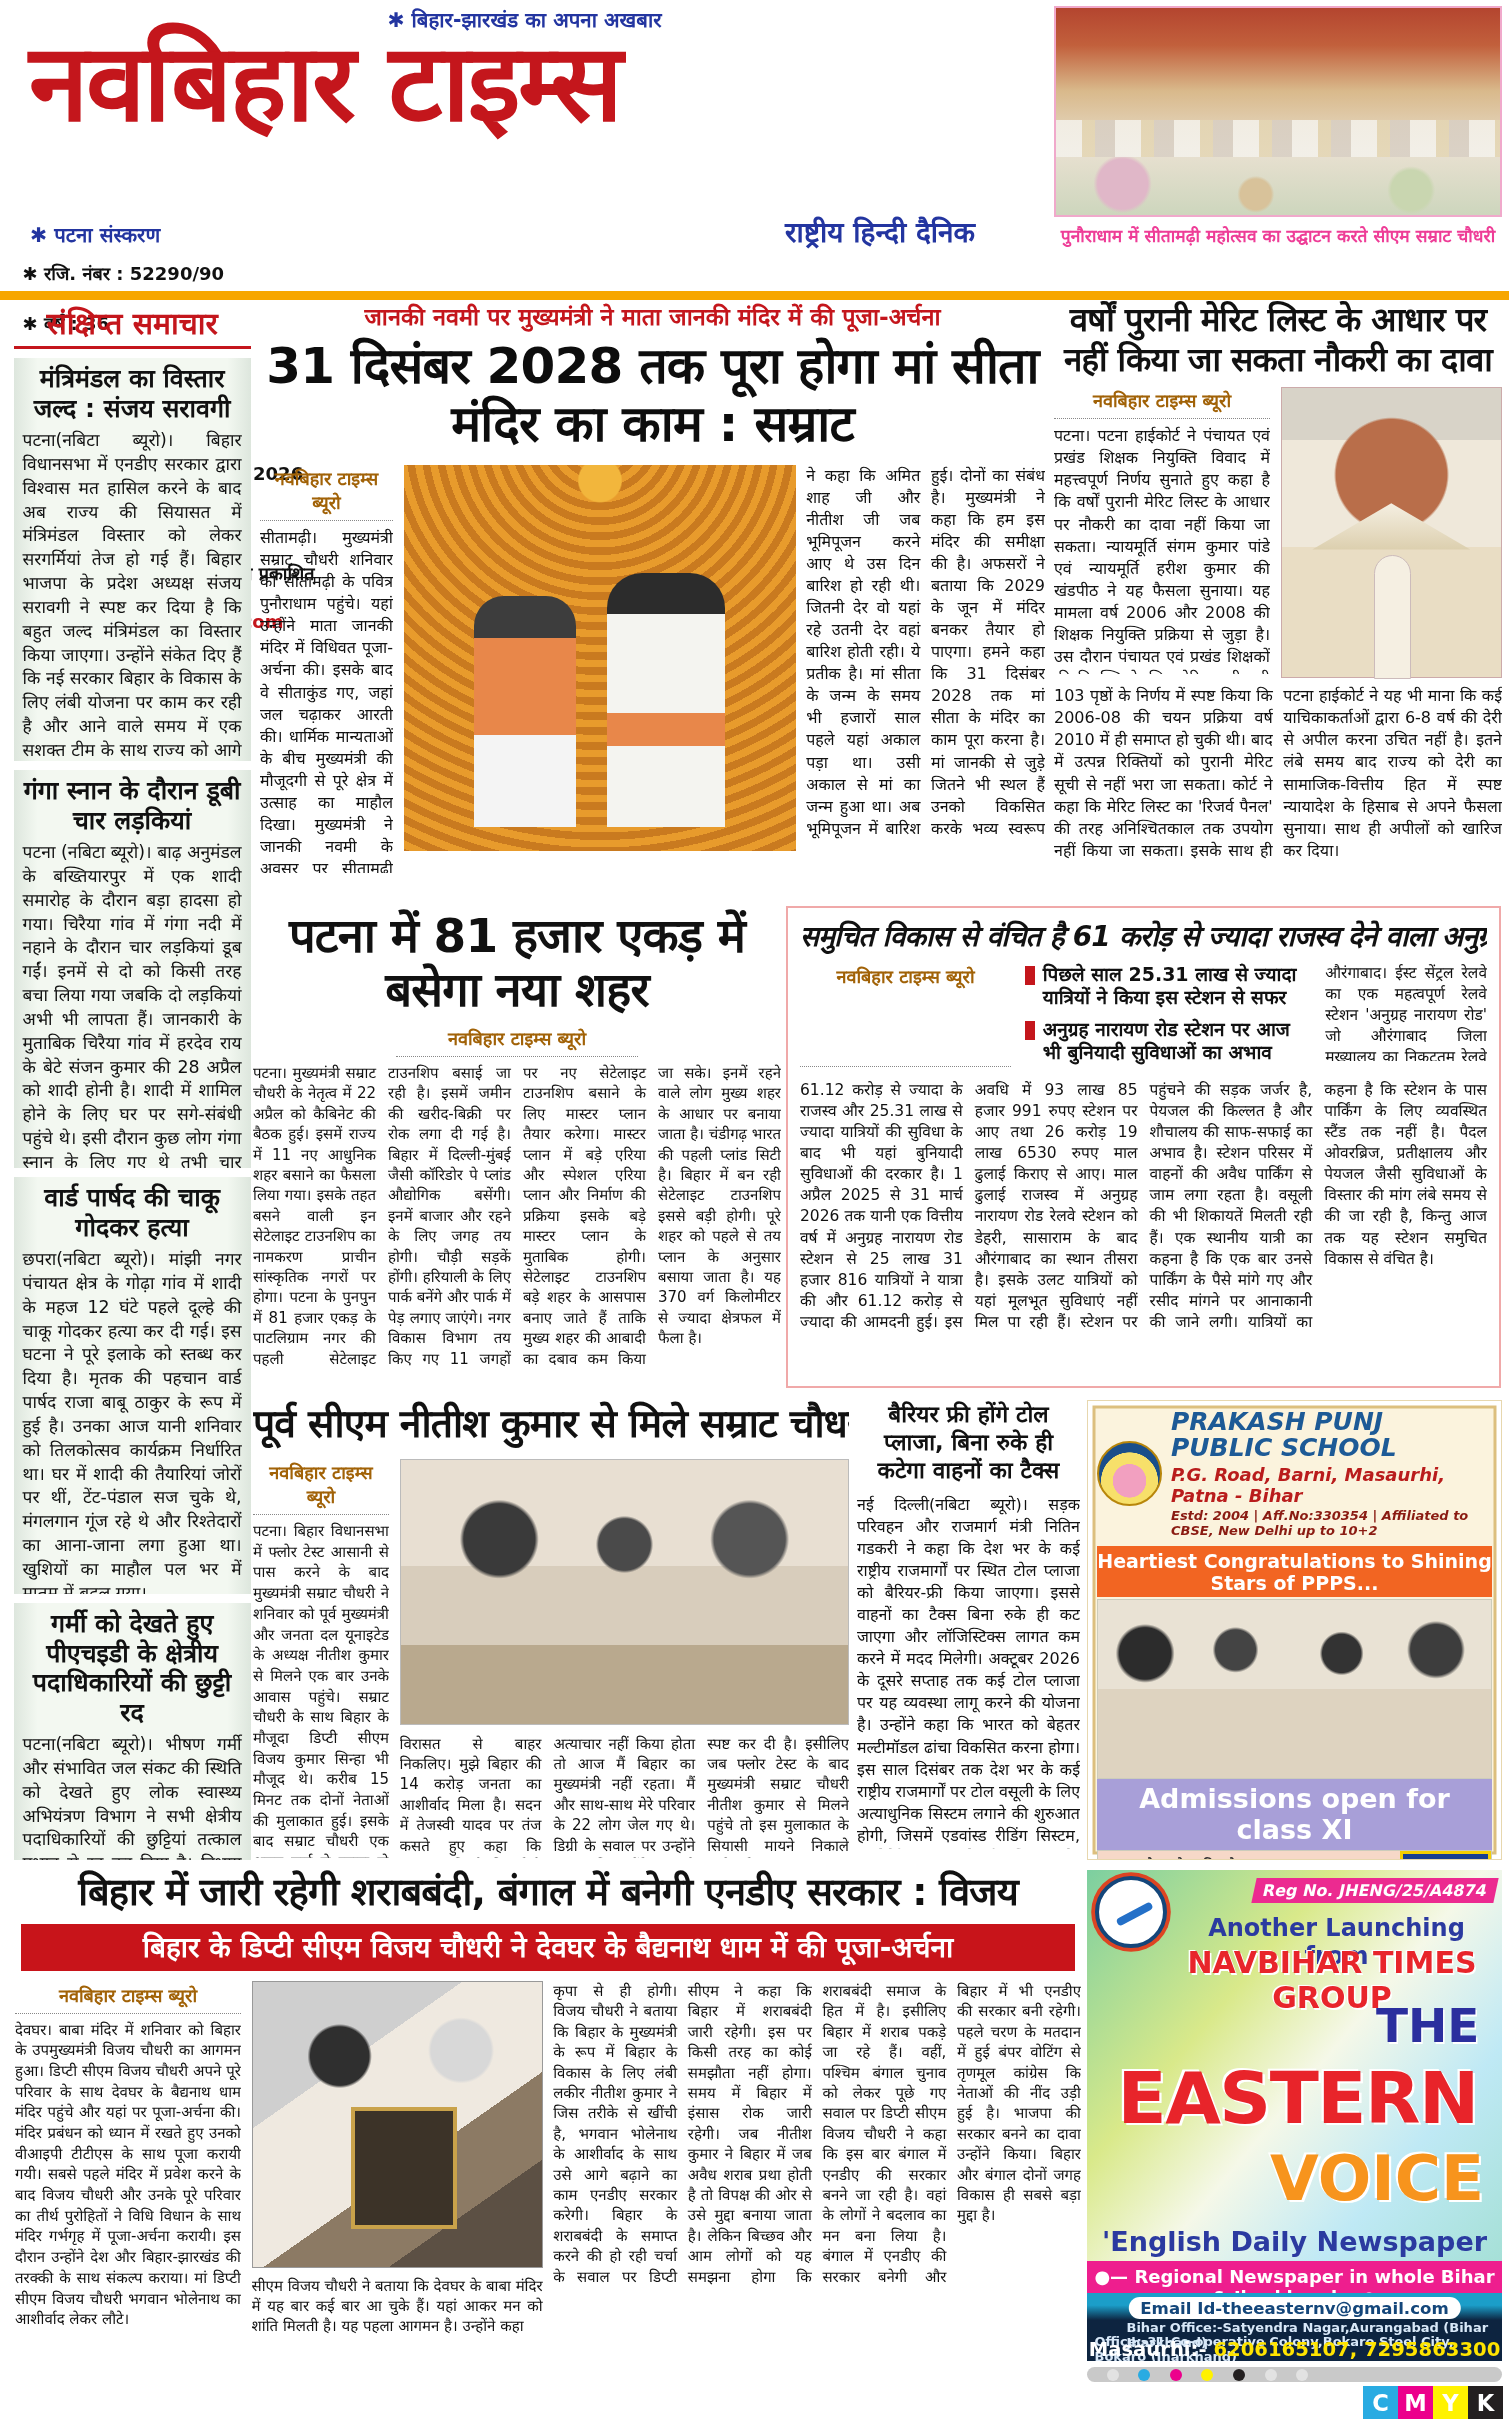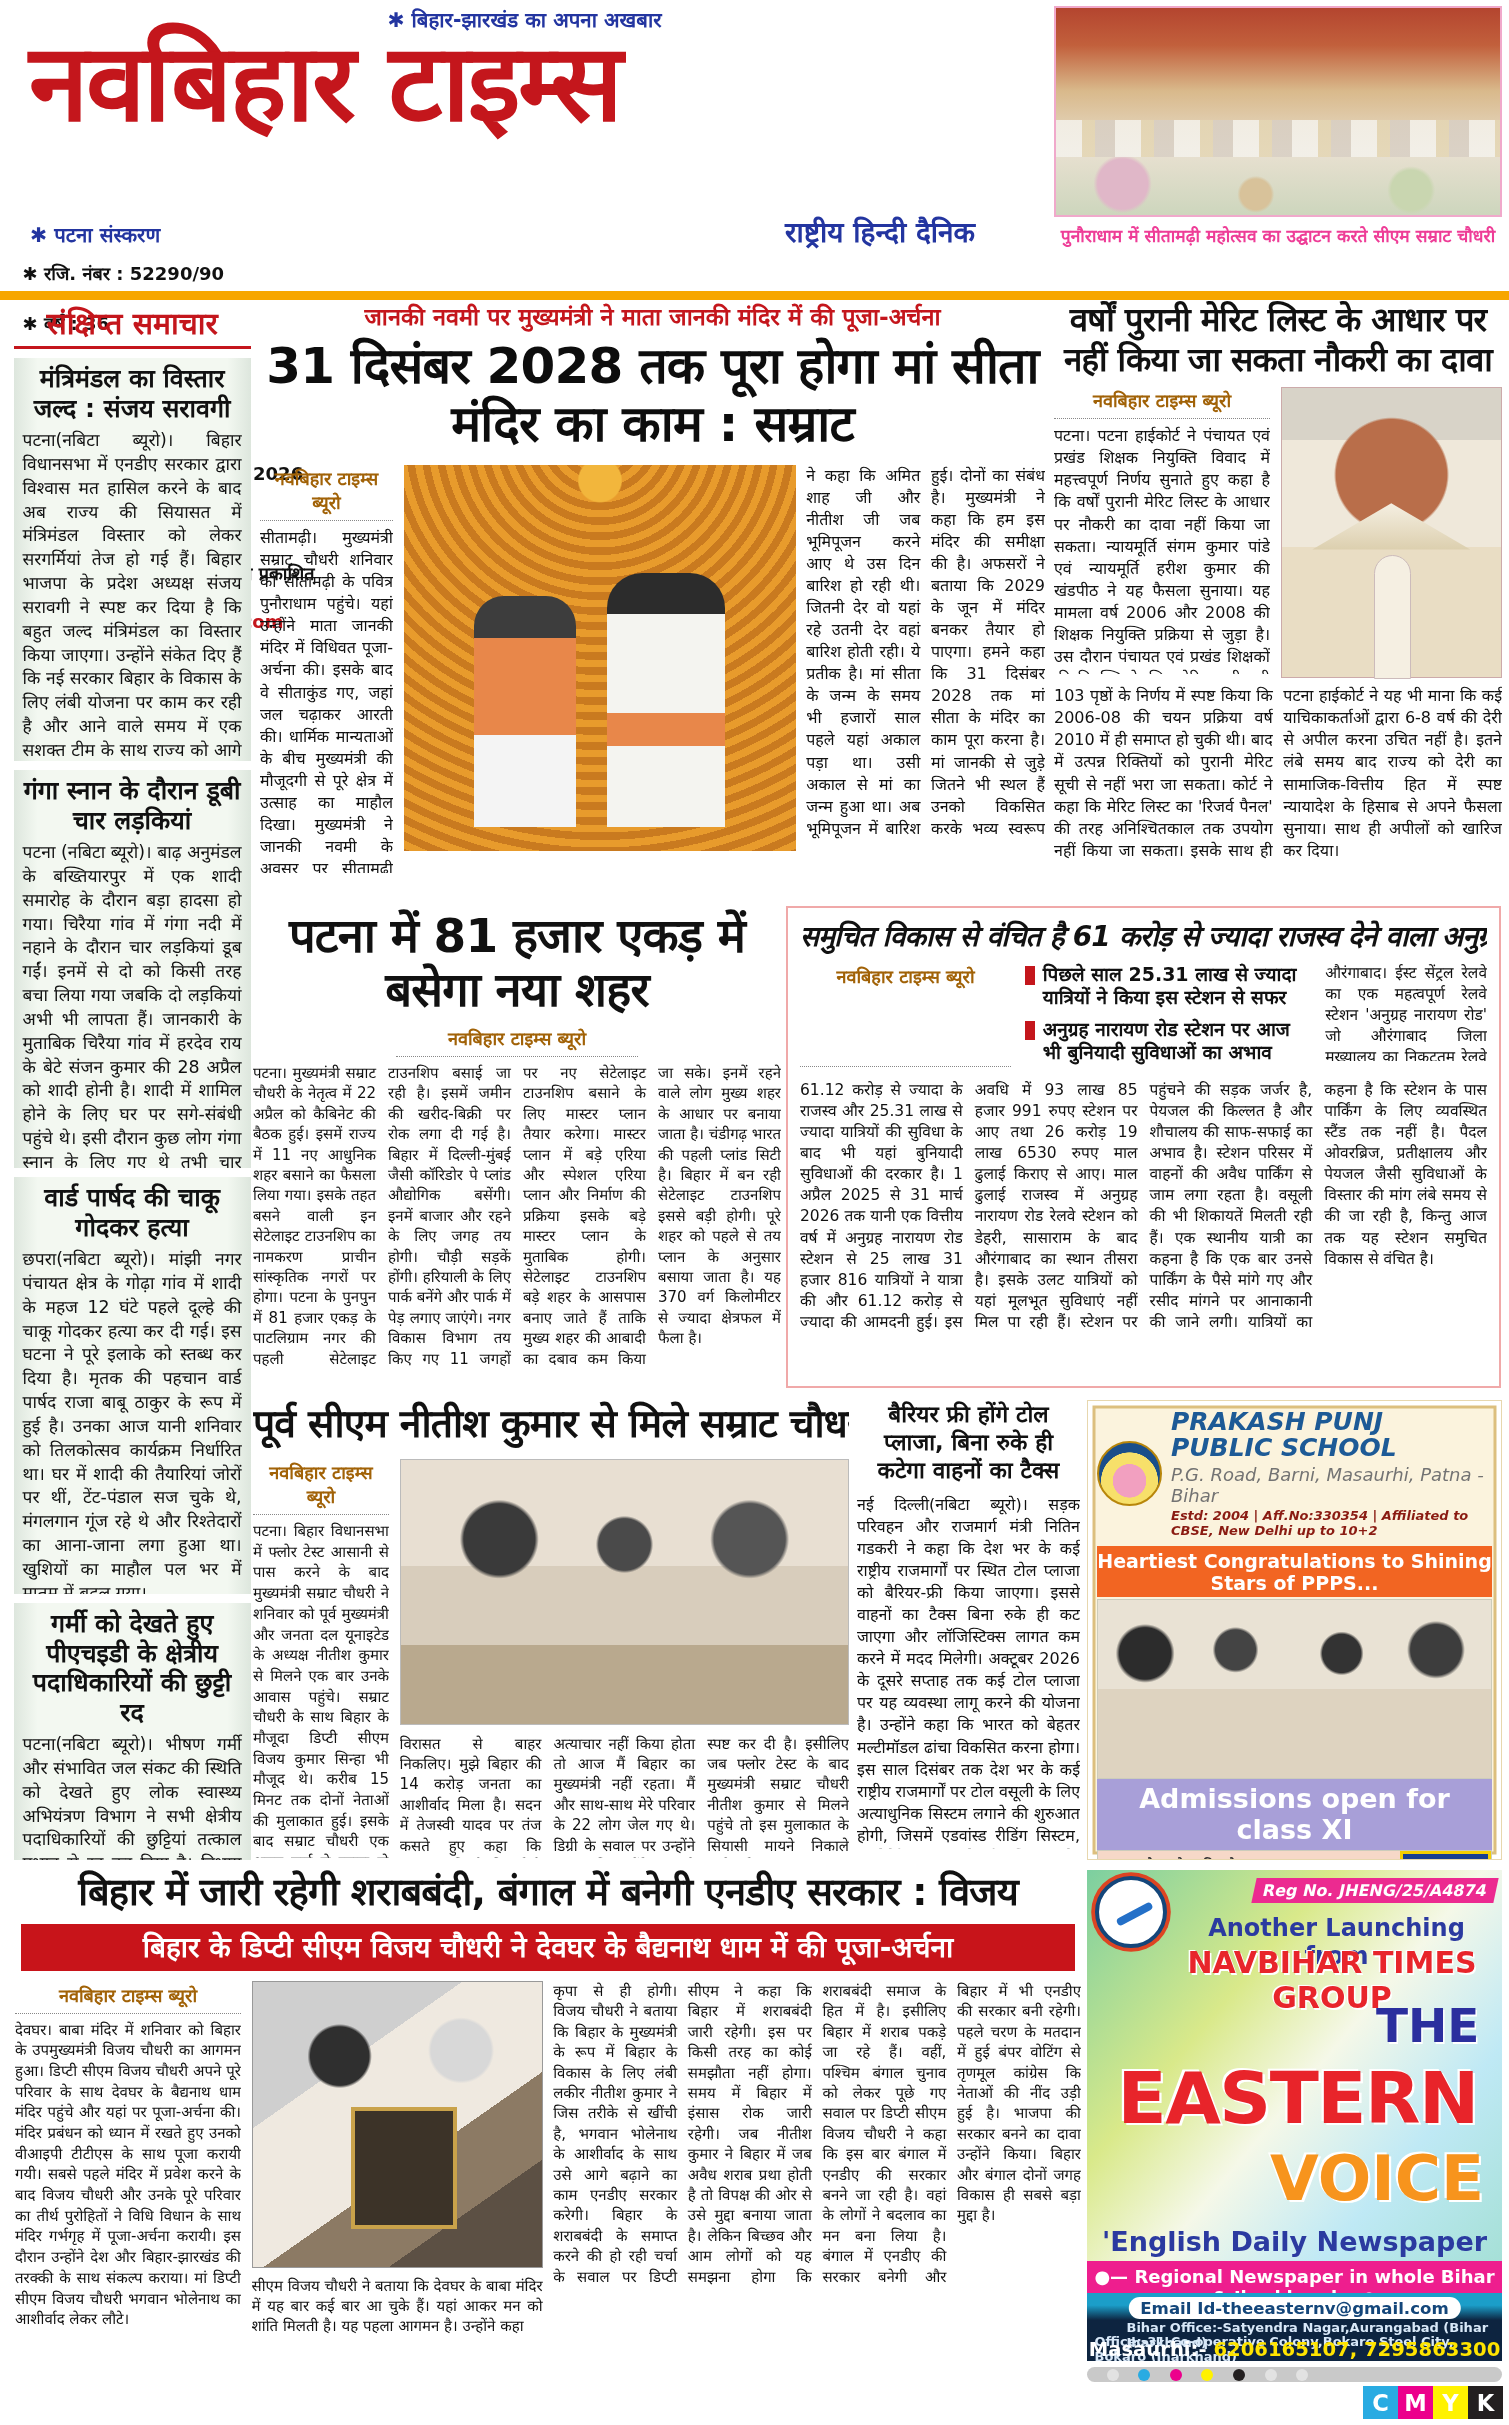--- a/index.html
+++ b/index.html
@@ -110,21 +110,21 @@
   .vijay-photo:before { content:""; position:absolute; left:34%; top:44%; width:34%; height:40%; background:#3c3328; border:4.5px solid #c9a24a; }
   .vijay-sub { margin-top:7.5px; height:118px; font-size:15px; line-height:1.36; text-align:justify; overflow:hidden; }
   .vijay-right { column-count:4; column-gap:10.6px; height:420px; font-size:15px; line-height:1.36; text-align:justify; overflow:hidden; }
 
   
   .ppps { position:absolute; left:1087px; top:1400px; width:415px; height:460px; background:#fbf3dd; border:1.5px solid #e7d7ae; padding:7.5px 9px; overflow:hidden;
       box-shadow:inset 0 0 0 4.5px #fff, inset 0 0 0 7.5px #dcbf7e; }
   .ppps-head { display:flex; gap:9px; align-items:center; }
   .ppps-logo { width:65px; height:65px; border-radius:50%; background:radial-gradient(circle at 50% 62%, #f2a0c0 0 34%, #f7e06a 35% 58%, #1a4e8a 59% 100%); border:2.3px solid #b8860b; flex:0 0 65px; }
   .ppps-title { font-size:25px; font-weight:bold; color:#1d5a96; font-style:italic; line-height:1.05; }
-  .ppps-addr { font-size:18px; font-weight:normal; color:#737373; font-style:italic; margin-top:3px; }
+  .ppps-addr { font-size:18px; font-weight:bold; color:#b91c1c; font-style:italic; margin-top:3px; }
   .ppps-estd { font-size:13px; font-weight:bold; color:#8a1b12; font-style:italic; margin-top:2.3px; }
   .ppps-orange { margin-top:7.5px; background:#f26522; color:#fff; font-size:19px; font-weight:bold; text-align:center; padding:3.8px 0; }
   .ppps-collage { height:180px; margin-top:1.5px;
       background:
         radial-gradient(circle at 12% 30%, #2c2c2c 0 7%, transparent 8%),
         radial-gradient(circle at 35% 28%, #444 0 7%, transparent 8%),
         radial-gradient(circle at 62% 30%, #333 0 7%, transparent 8%),
         radial-gradient(circle at 86% 28%, #3d3d3d 0 7%, transparent 8%),
         linear-gradient(180deg,#e9e2d4 0 50%, #ded3c0 50% 100%); border:0.8px solid #ccb; }
   .ppps-purple { background:#a89fd8; color:#fff; font-size:27px; font-weight:bold; text-align:center; padding:4.5px 0; }

